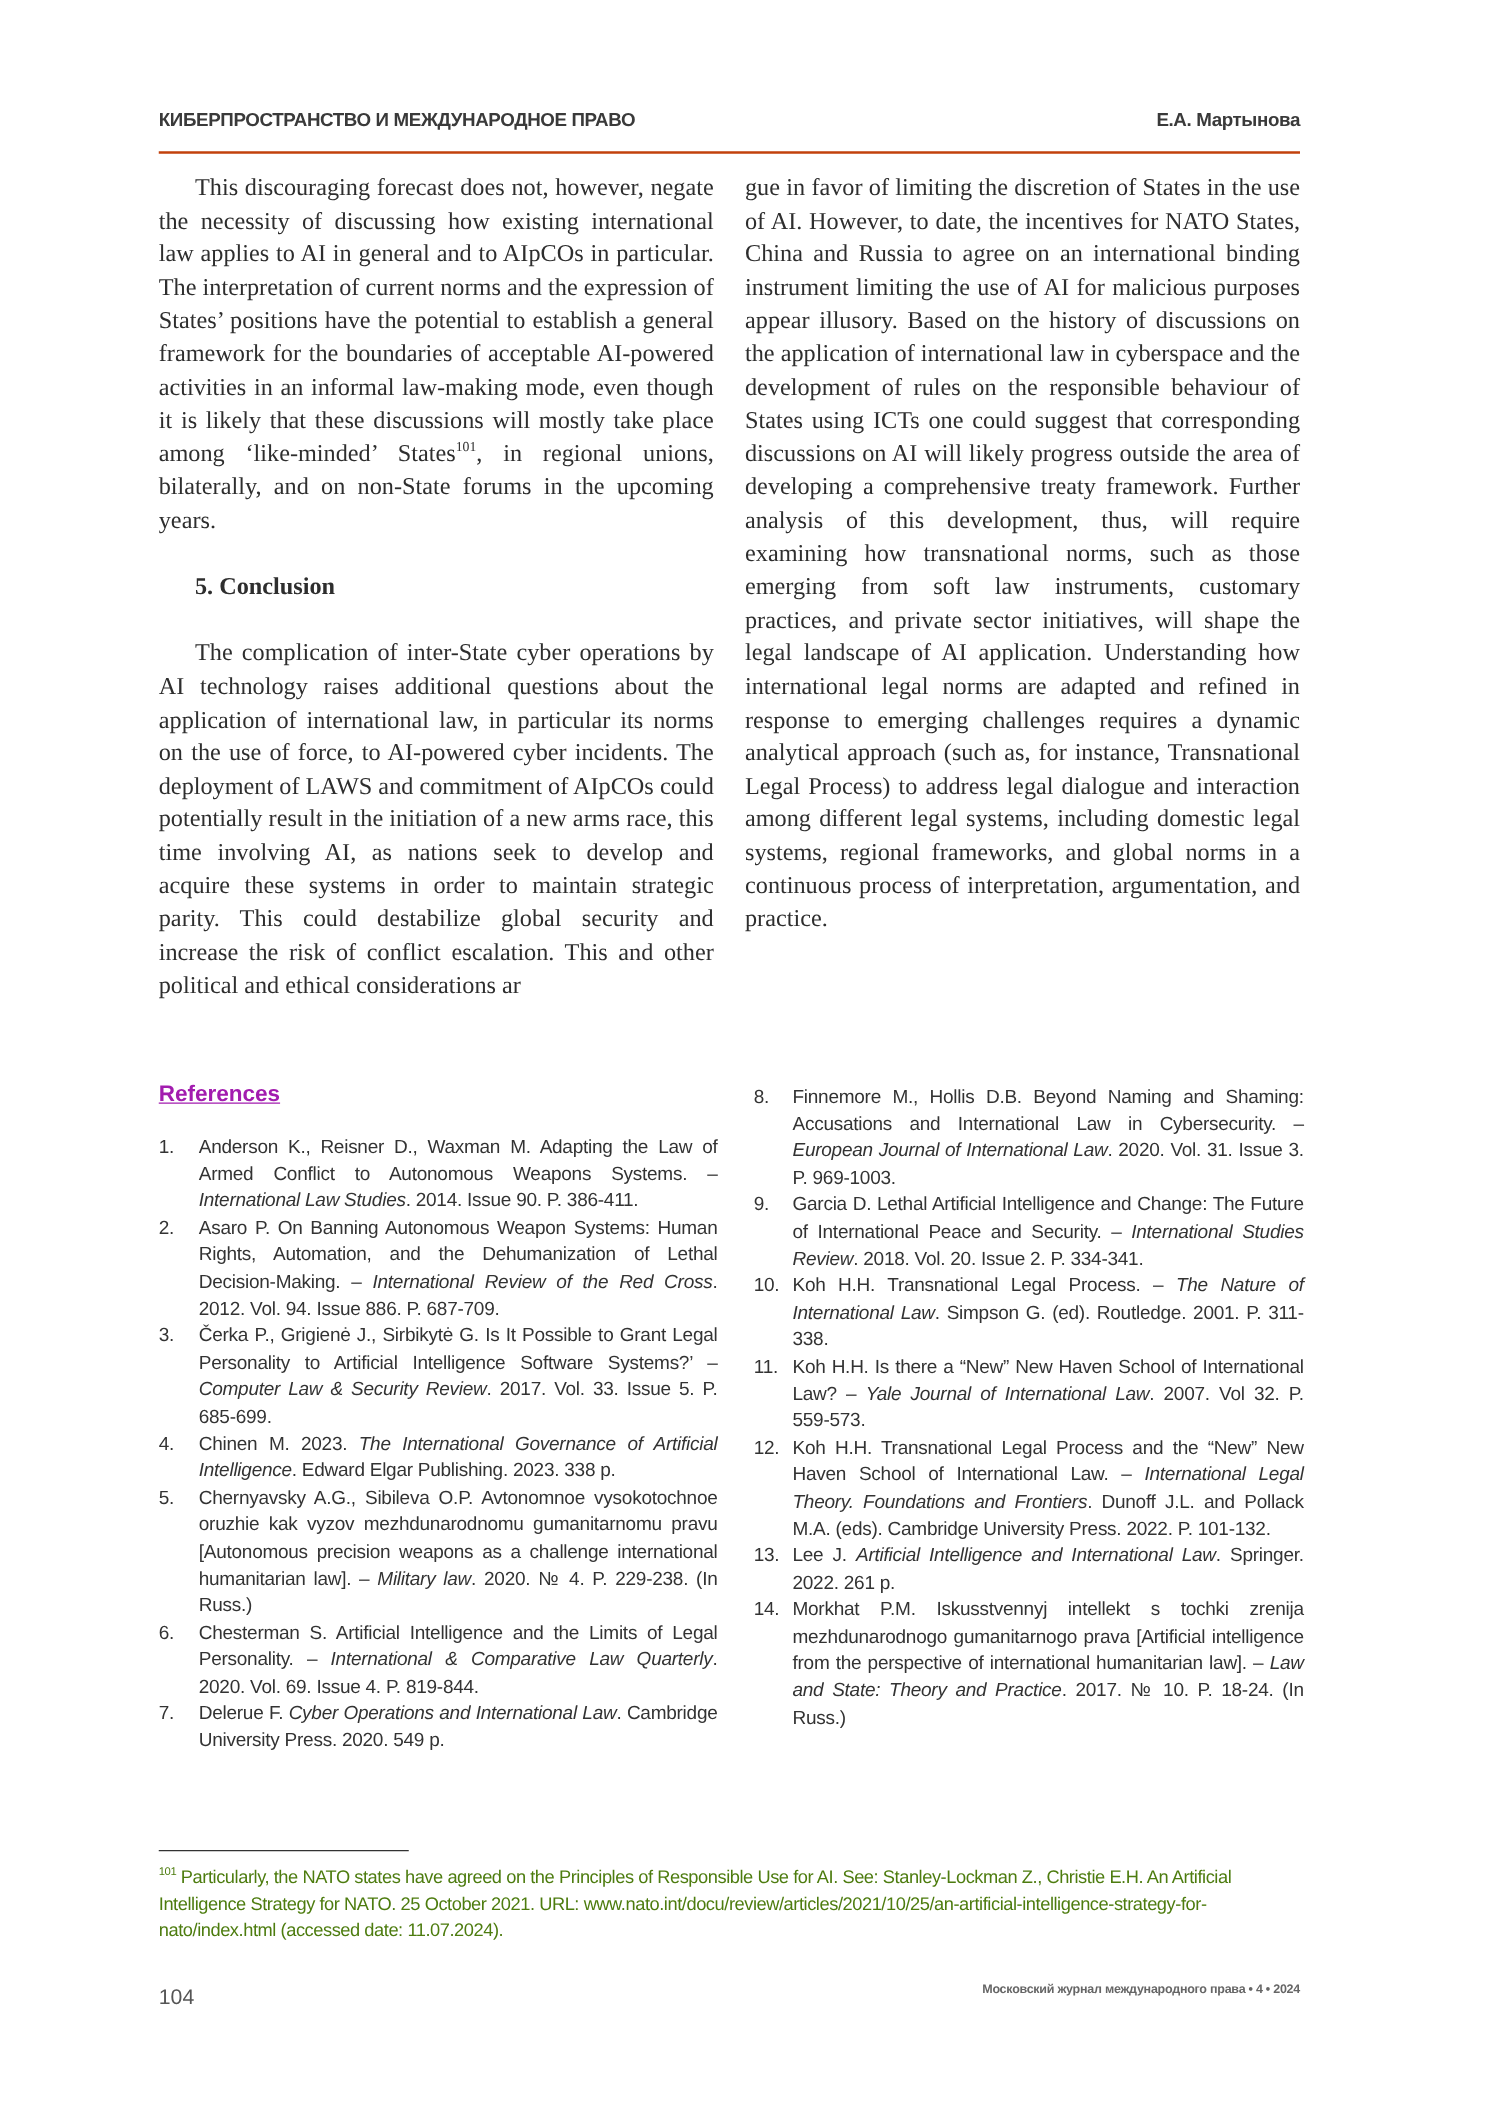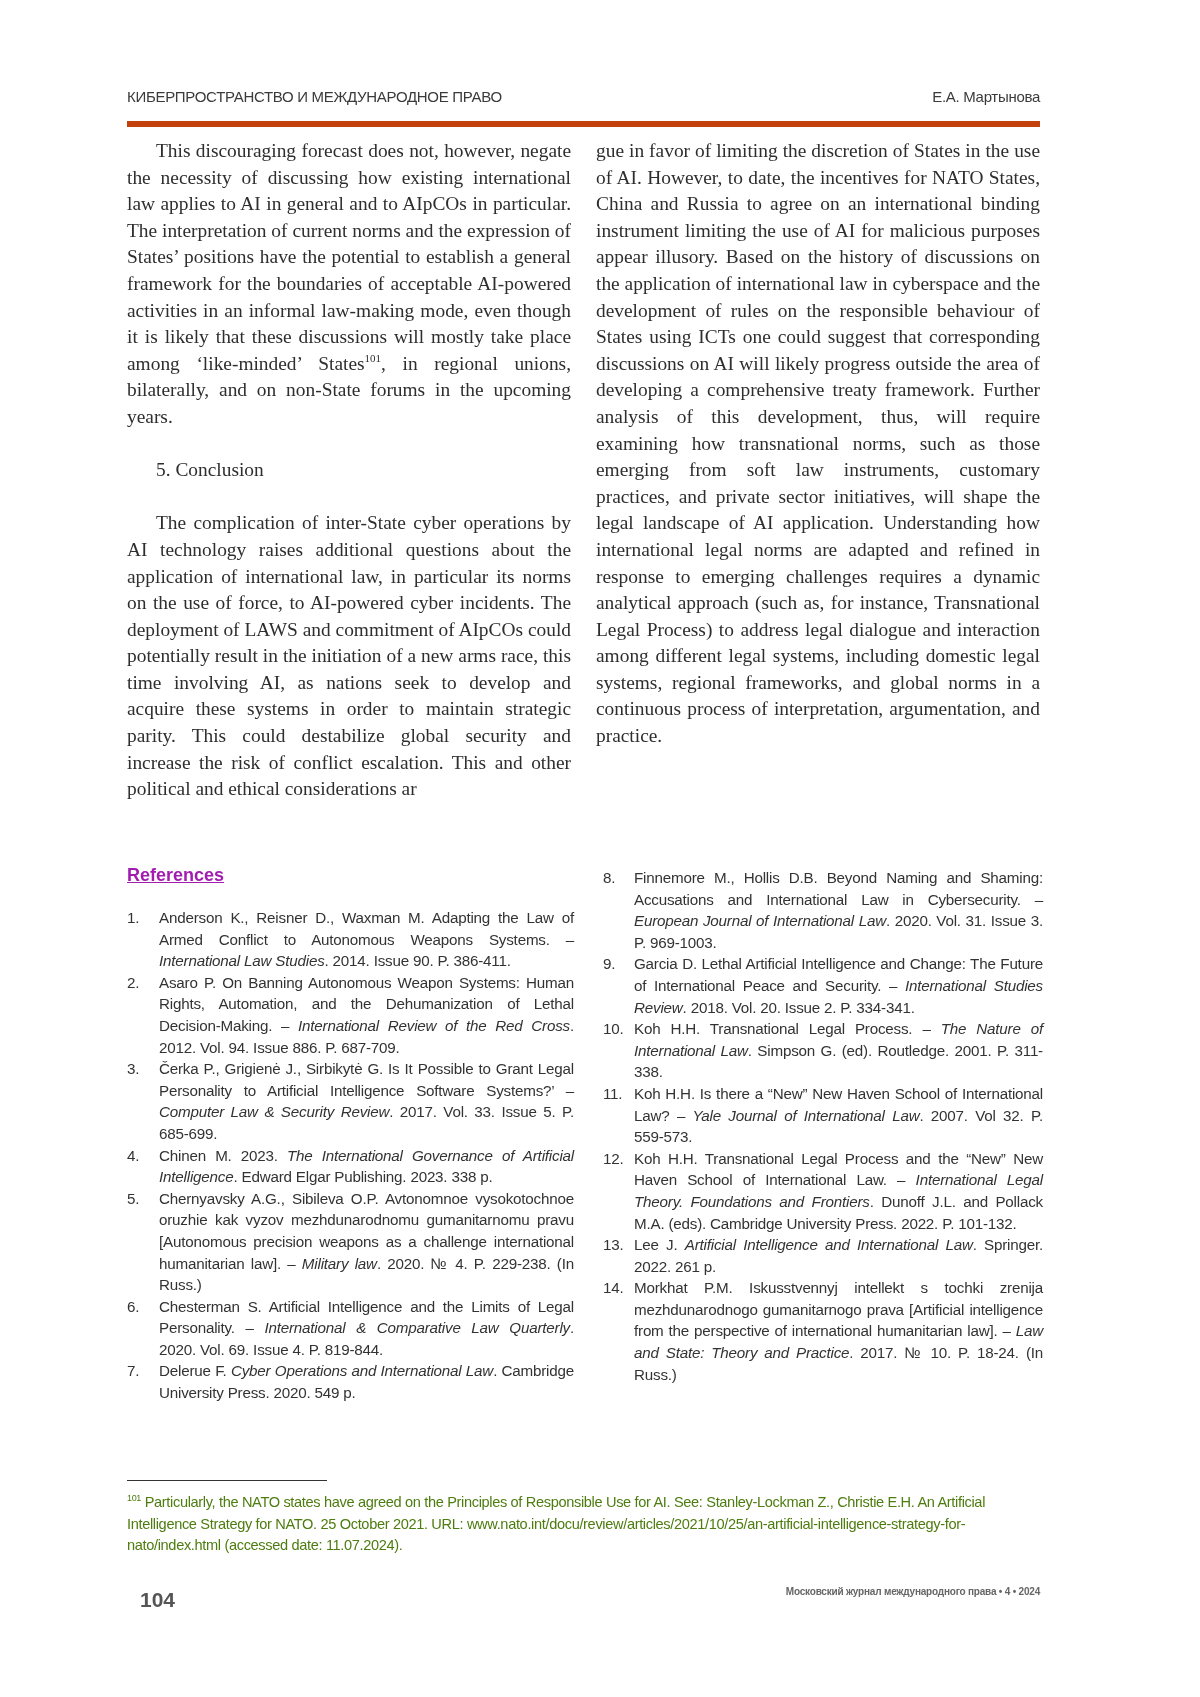--- a/index.html
+++ b/index.html
@@ -1,31 +1,32 @@
 <!DOCTYPE html>
 <html><head>
 <meta charset="utf-8">
 <style>
   html, body { margin: 0; padding: 0; background: #ffffff; }
   body { width: 1200px; height: 1697px; position: relative; overflow: hidden; color: #2b2b2b; }
   .page-header {
     position: absolute; left: 127px; top: 88px; width: 913px; height: 33px;
-    border-bottom: 6px solid #c2410c;
+    border-bottom: 2px solid #c2410c;
     font-family: "Liberation Sans", sans-serif; font-size: 15px; color: #3a3a3a;
     display: flex; justify-content: space-between; align-items: flex-start;
     letter-spacing: -0.3px;
+    font-weight: bold;
   }
   .body-cols {
     position: absolute; left: 127px; top: 138px; width: 913px;
     display: flex; justify-content: space-between;
   }
   .col { width: 444px; font-family: "Liberation Serif", serif; font-size: 19.4px; line-height: 26.6px; color: #2e2e2e; text-align: justify; hyphens: manual; }
   .col p { margin: 0; }
   .indent { text-indent: 29px; }
-  .section-title { font-weight: normal; margin: 26.6px 0 26.6px 29px !important; text-indent: 0; }
+  .section-title { font-weight: bold; margin: 26.6px 0 26.6px 29px !important; text-indent: 0; }
   sup.fn { font-size: 11px; line-height: 0; vertical-align: 8px; }
   .refs-title {
     position: absolute; left: 127px; top: 865px;
     font-family: "Liberation Sans", sans-serif; font-size: 18px; font-weight: bold;
     text-decoration: underline; color: #a21caf;
   }
   .refs-col {
     position: absolute; top: 0; width: 447px;
     font-family: "Liberation Sans", sans-serif; font-size: 15.2px; line-height: 21.6px;
     color: #333333; text-align: justify; letter-spacing: -0.2px;
@@ -39,22 +40,22 @@
   .refs-right { left: 603px; top: 867px; width: 440px; }
   .refs-right .ref-num { flex: 0 0 31px; }
   .fn-rule { position: absolute; left: 127px; top: 1480px; width: 200px; height: 1px; background: #333; }
   .footnote {
     position: absolute; left: 127px; top: 1492px; width: 915px;
     font-family: "Liberation Sans", sans-serif; font-size: 14.6px; line-height: 21.6px;
     color: #4d7c0f; letter-spacing: -0.35px;
   }
   .footnote sup { font-size: 9px; vertical-align: 6px; line-height: 0; }
   .page-number {
-    position: absolute; left: 140px; top: 1588px;
-    font-family: "Liberation Sans", sans-serif; font-size: 21px; font-weight: bold; color: #555;
+    position: absolute; left: 127px; top: 1588px;
+    font-family: "Liberation Sans", sans-serif; font-size: 17px; font-weight: normal; color: #555;
   }
   .journal-info {
     position: absolute; right: 160px; top: 1586px;
     font-family: "Liberation Sans", sans-serif; font-size: 10px; font-weight: bold; color: #666;
     letter-spacing: -0.2px;
   }
 </style>
 </head>
 <body>
 

